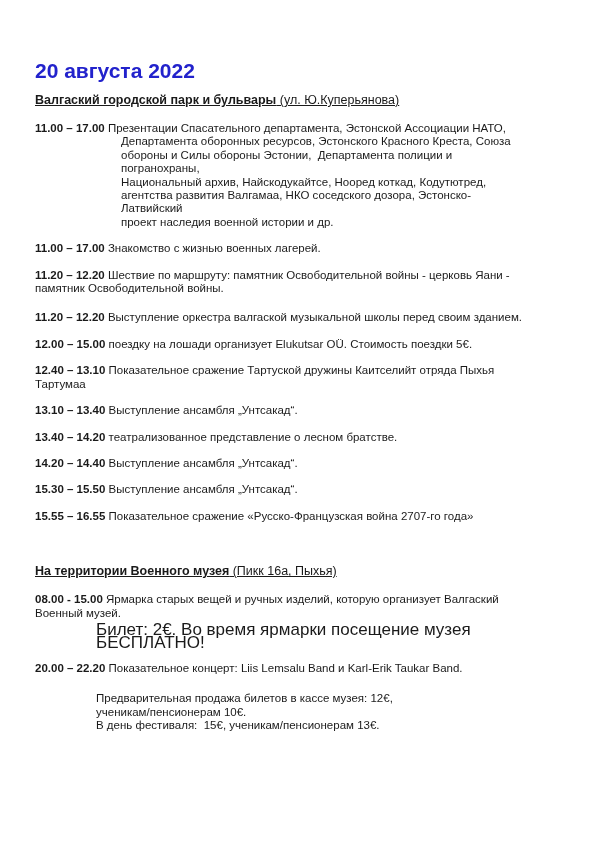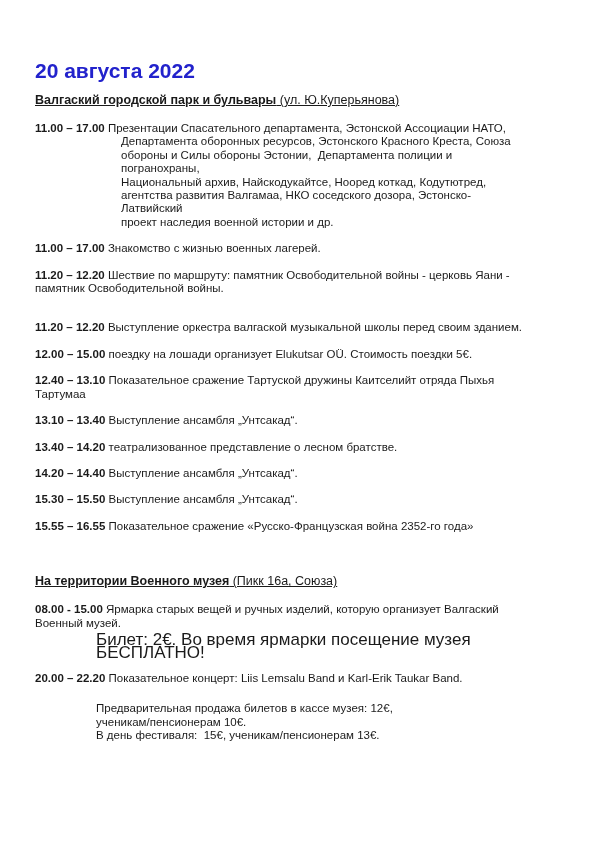--- a/index.html
+++ b/index.html
@@ -29,21 +29,21 @@
   }
   .section-heading .bold { font-weight: bold; }
   .entry {
     font-size: 11.5px;
     line-height: 13.4px;
     margin: 0 0 13px 0;
     white-space: pre-wrap;
   }
   .entry .time { font-weight: bold; }
   .entry.hang { padding-left: 86px; text-indent: -86px; }
-  .entry.gap2 { margin-bottom: 26px; }
+  .entry.gap2 { margin-bottom: 16px; }
   .entry.gap3 { margin-bottom: 42px; }
   .entry.nogap { margin-bottom: 0; }
   .note {
     font-size: 17px;
     line-height: 13.4px;
     margin: 3px 0 12px 61px;
     white-space: pre-wrap;
   }
   .notes-block {
     font-size: 11.5px;
@@ -71,23 +71,23 @@
   <p class="entry gap2"><span class="time">11.20 – 12.20</span><span> Шествие по маршруту: памятник Освободительной войны - церковь Яани -
 памятник Освободительной войны.</span></p>
   <p class="entry"><span class="time">11.20 – 12.20</span><span> Выступление оркестра валгаской музыкальной школы перед своим зданием.</span></p>
   <p class="entry"><span class="time">12.00 – 15.00</span><span> поездку на лошади организует Elukutsar OÜ. Стоимость поездки 5€.</span></p>
   <p class="entry"><span class="time">12.40 – 13.10</span><span> Показательное сражение Тартуской дружины Каитселийт отряда Пыхья
 Тартумаа</span></p>
   <p class="entry"><span class="time">13.10 – 13.40</span><span> Выступление ансамбля „Унтсакад“.</span></p>
   <p class="entry"><span class="time">13.40 – 14.20</span><span> театрализованное представление о лесном братстве.</span></p>
   <p class="entry"><span class="time">14.20 – 14.40</span><span> Выступление ансамбля „Унтсакад“.</span></p>
   <p class="entry"><span class="time">15.30 – 15.50</span><span> Выступление ансамбля „Унтсакад“.</span></p>
-  <p class="entry gap3"><span class="time">15.55 – 16.55</span><span> Показательное сражение «Русско-Французская война 2352-го года»</span></p>
+  <p class="entry gap3"><span class="time">15.55 – 16.55</span><span> Показательное сражение «Русско-Французская война 2707-го года»</span></p>
 
-  <p class="section-heading"><span class="bold">На территории Военного музея</span><span> (Пикк 16а, Союза)</span></p>
+  <p class="section-heading"><span class="bold">На территории Военного музея</span><span> (Пикк 16а, Пыхья)</span></p>
 
   <p class="entry nogap"><span class="time">08.00 - 15.00</span><span> Ярмарка старых вещей и ручных изделий, которую организует Валгаский
 Военный музей.</span></p>
   <div class="note">Билет: 2€. Во время ярмарки посещение музея БЕСПЛАТНО!</div>
 
   <p class="entry nogap"><span class="time">20.00 – 22.20</span><span> Показательное концерт: Liis Lemsalu Band и Karl-Erik Taukar Band.</span></p>
   <div class="notes-block">Предварительная продажа билетов в кассе музея: 12€,
 ученикам/пенсионерам 10€.
 В день фестиваля:  15€, ученикам/пенсионерам 13€.</div>
 

